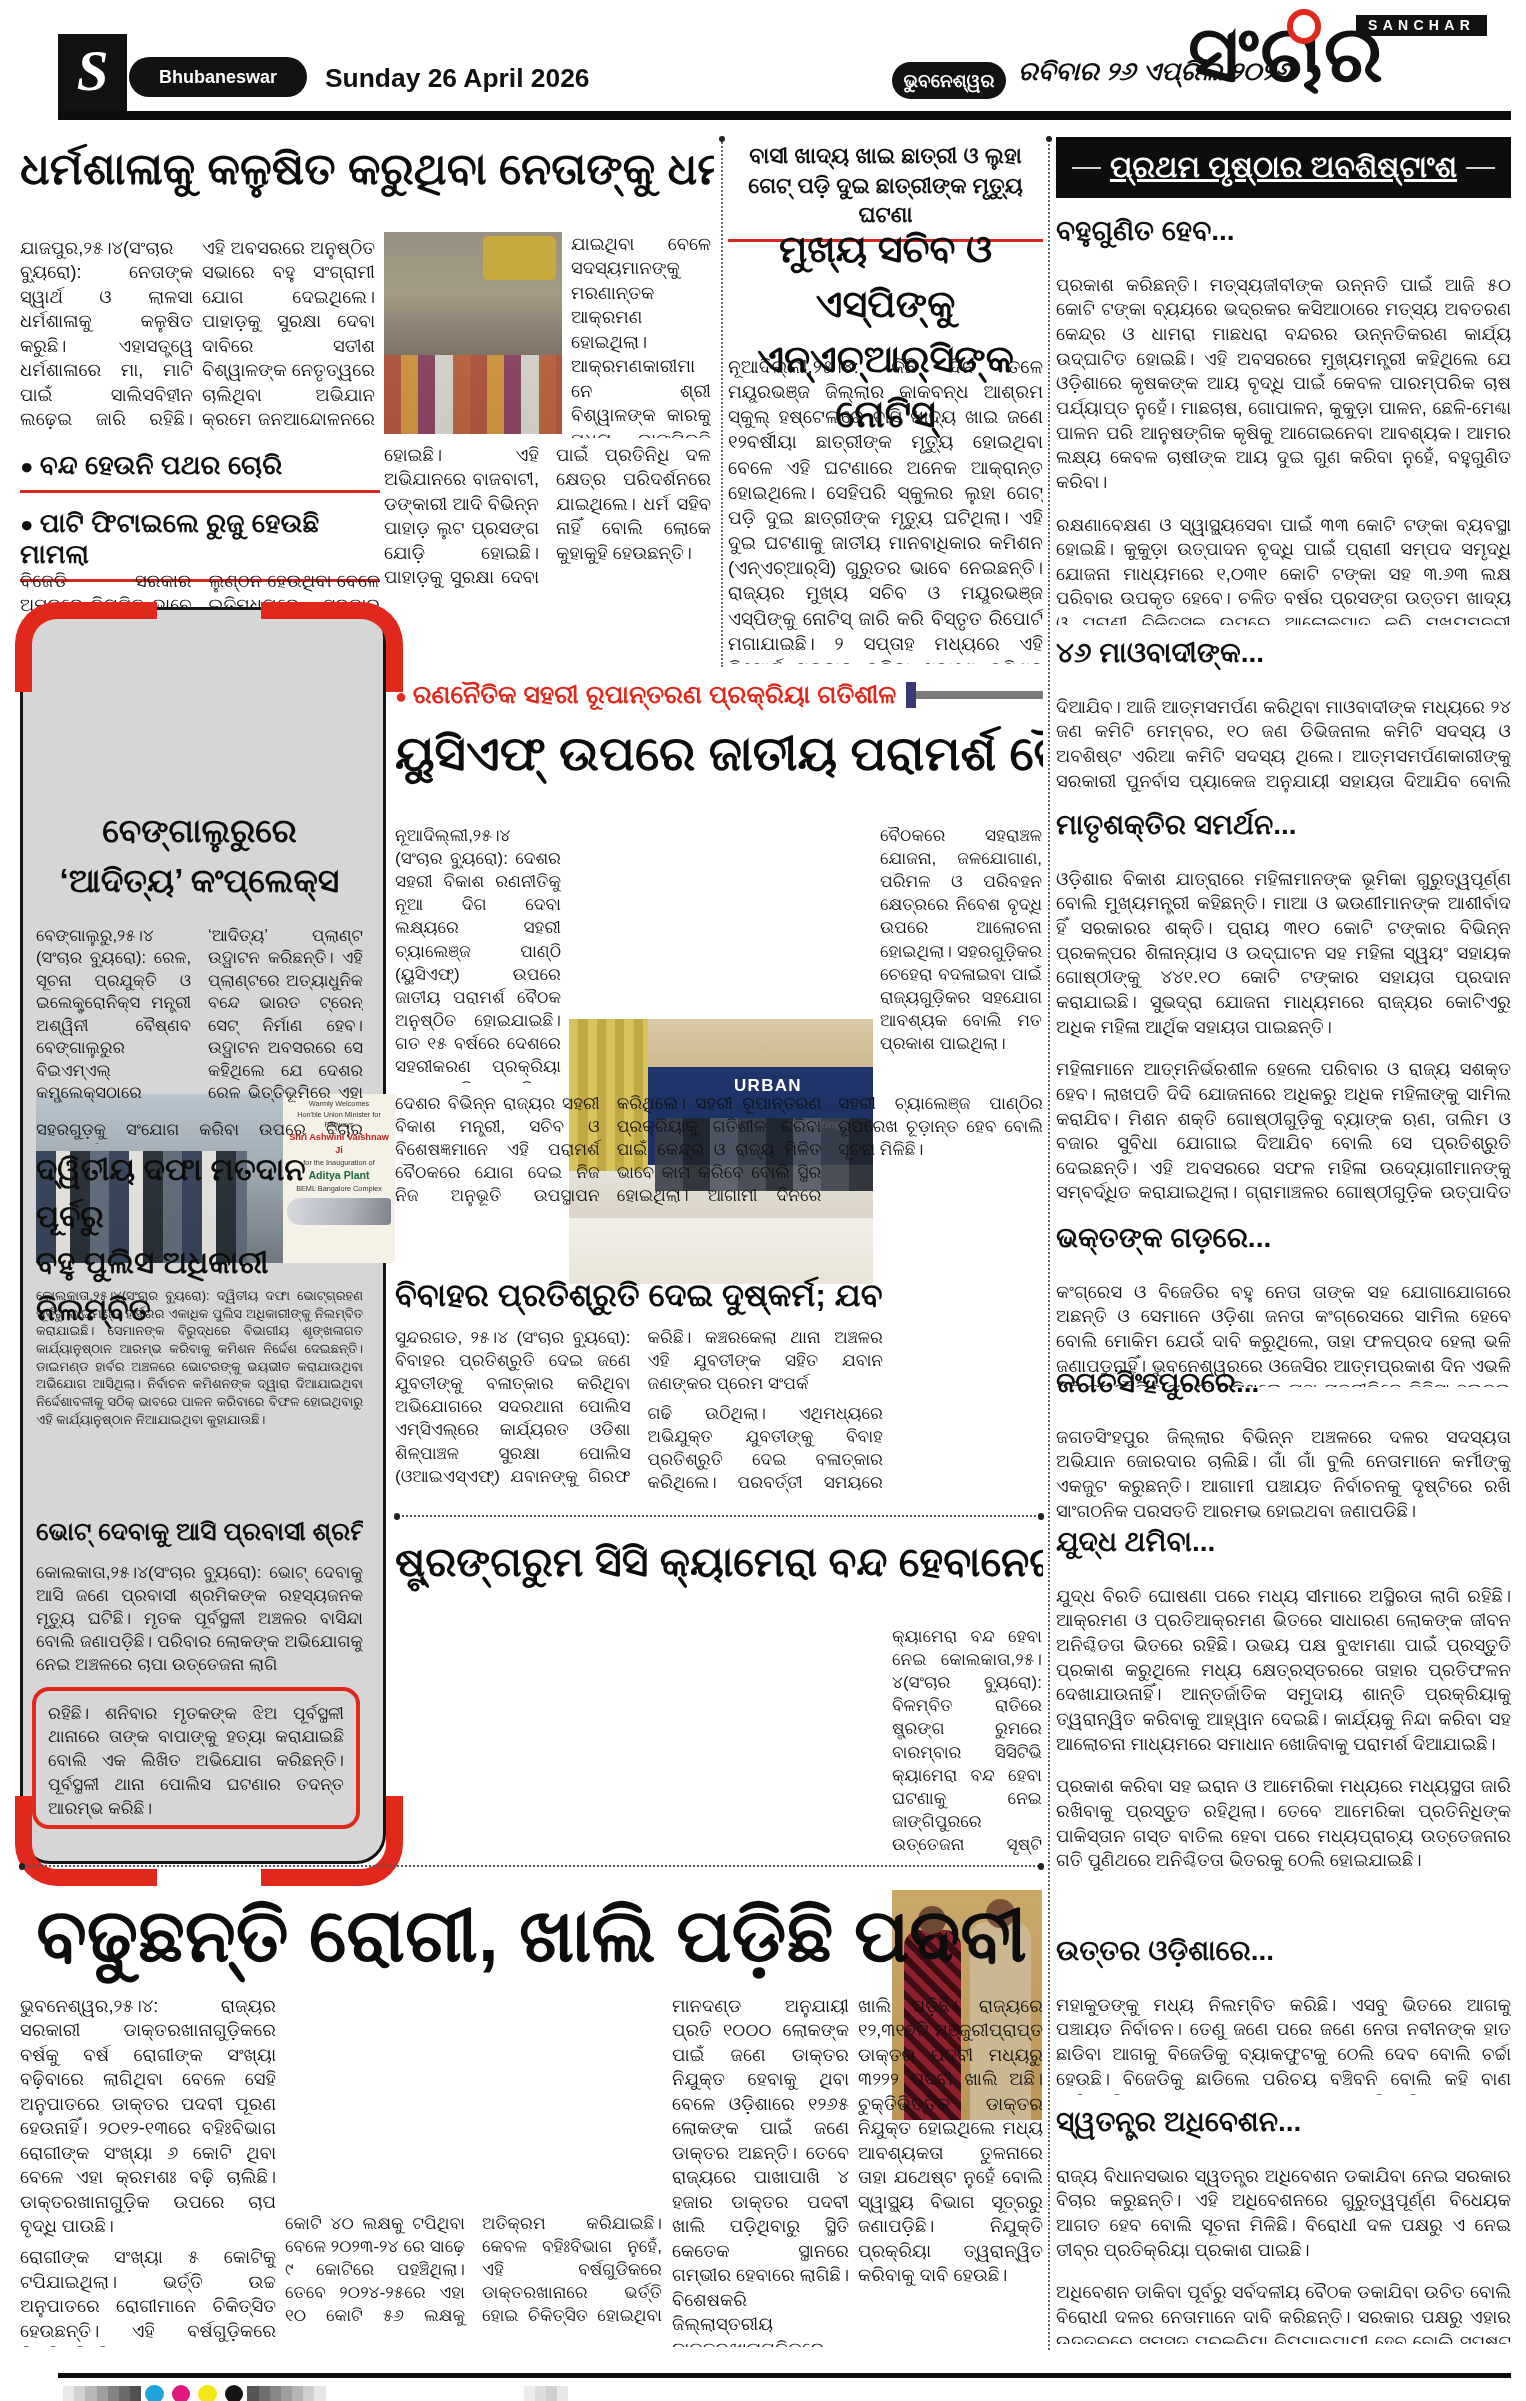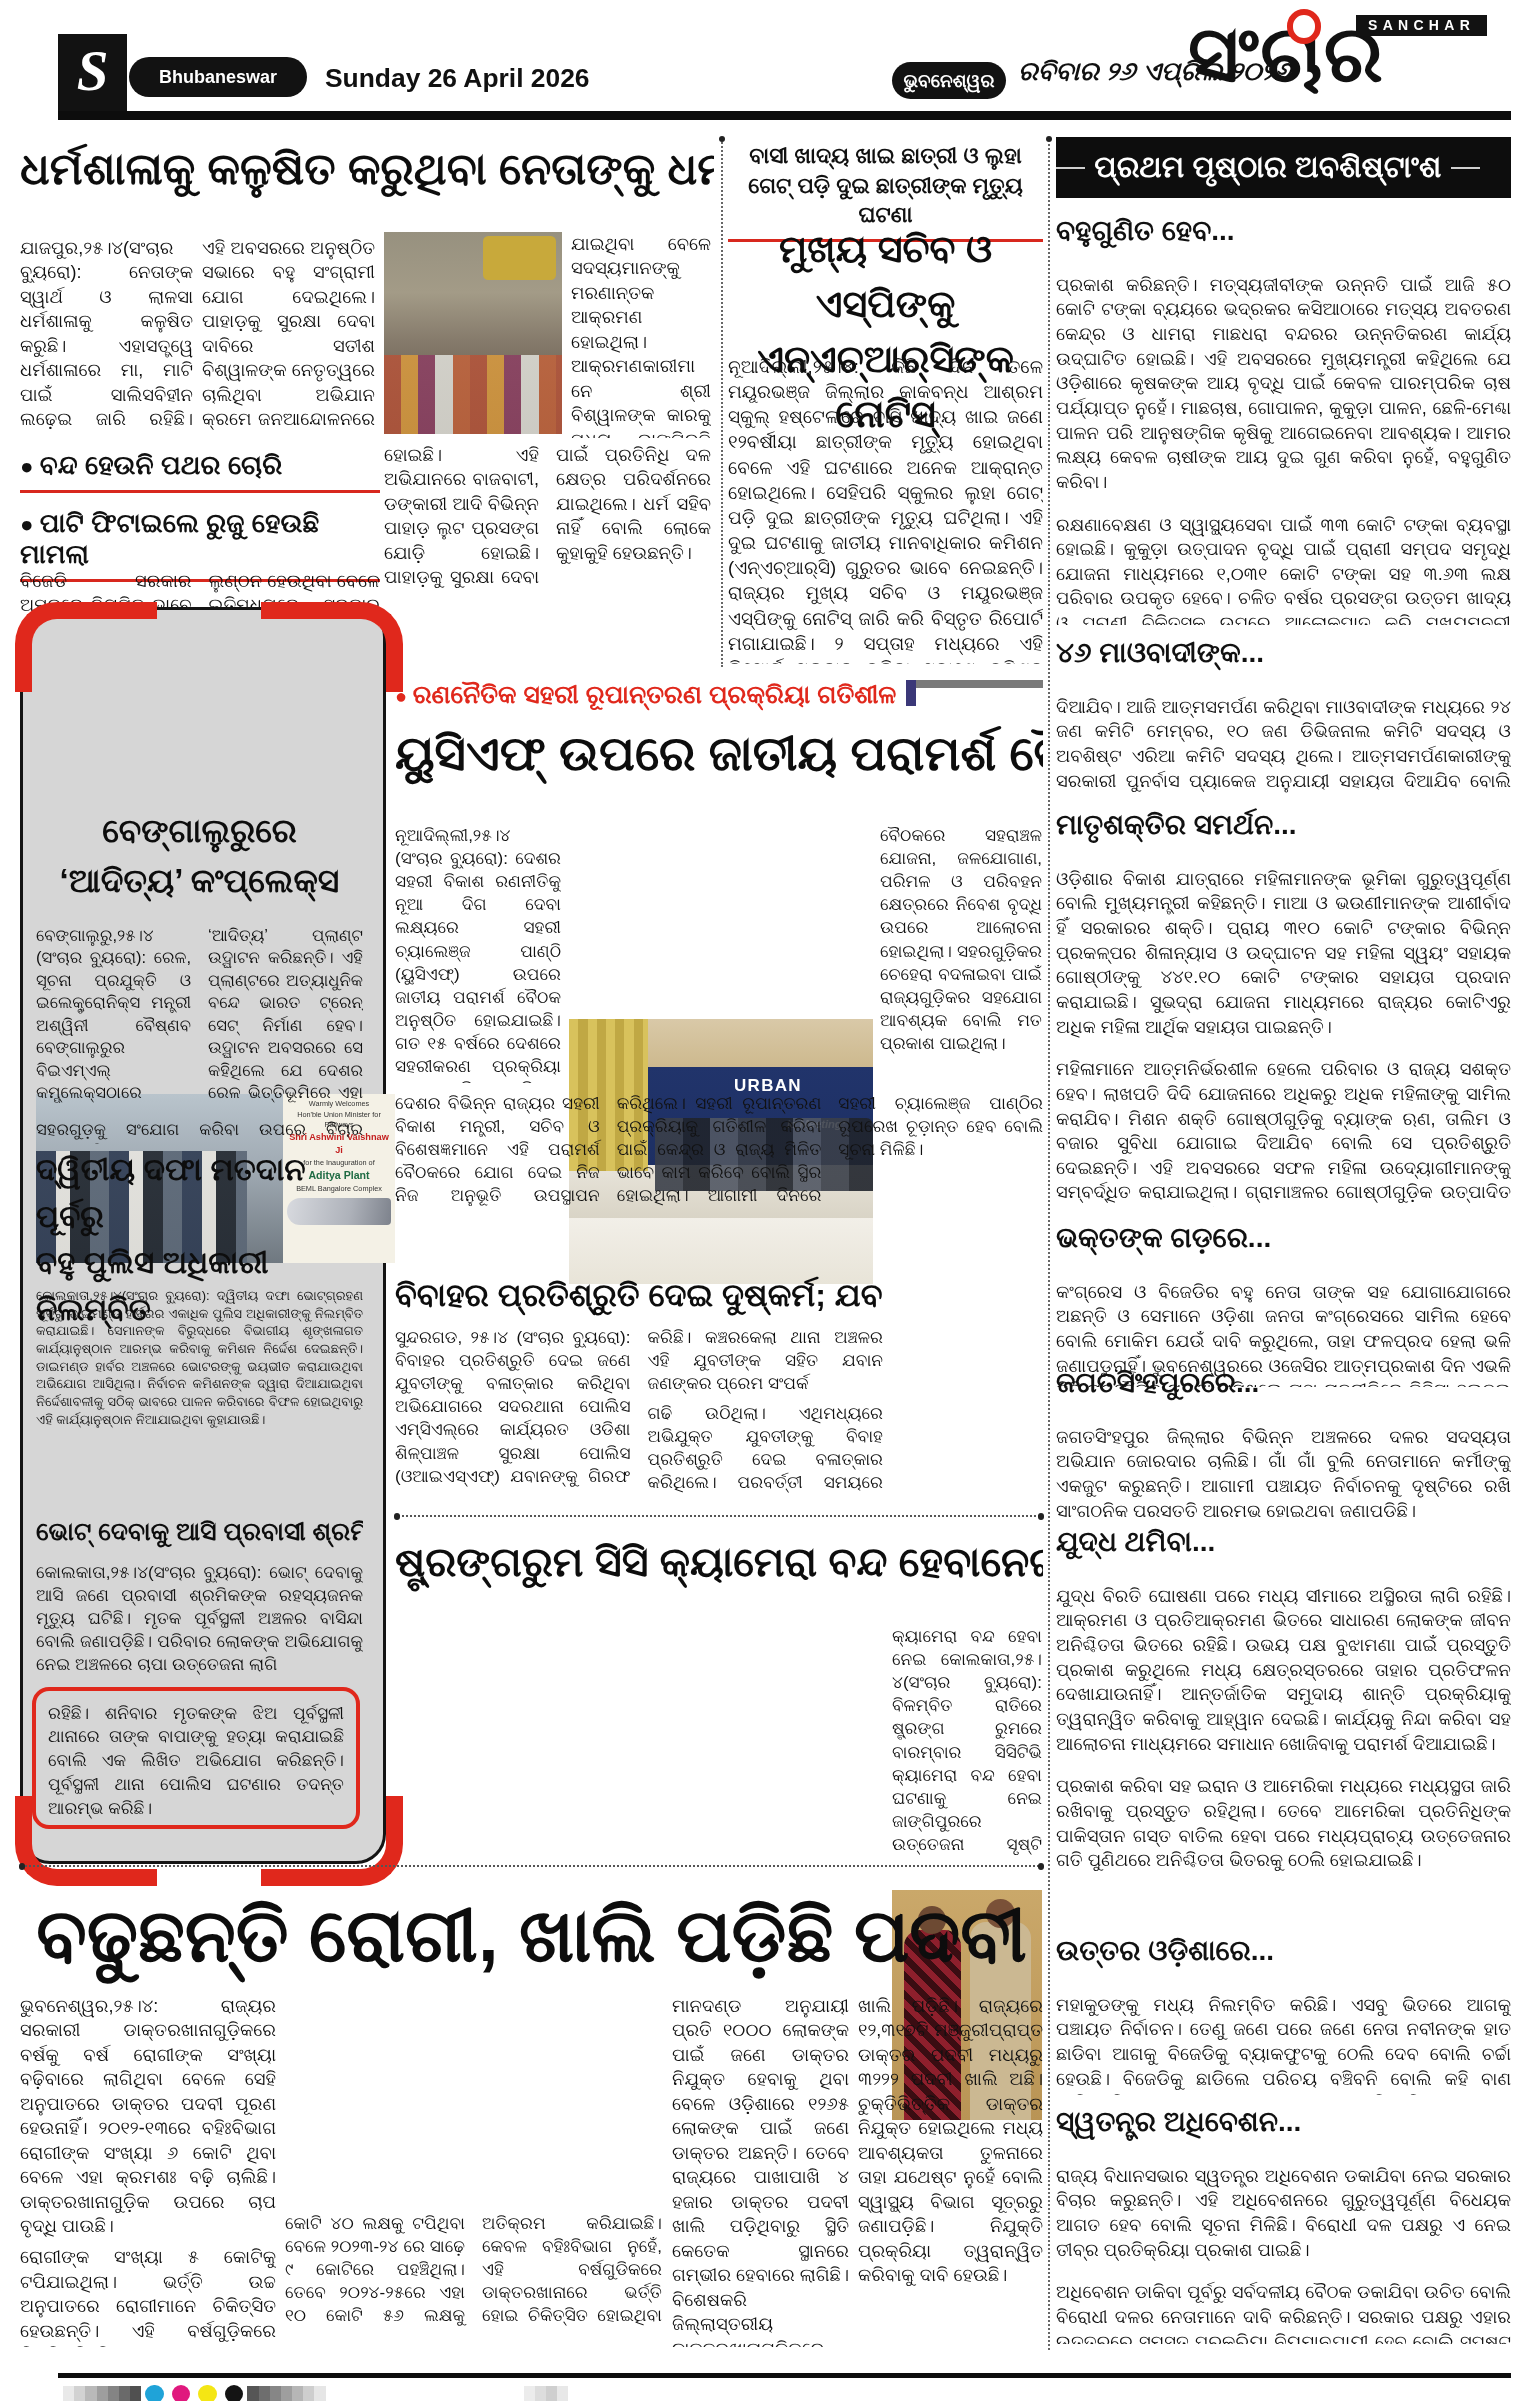--- a/index.html
+++ b/index.html
@@ -26,21 +26,21 @@
   .graybox{background:#d6d6d6;border:3.3px solid #141414;border-radius:30px;}
   .corner{position:absolute;width:125px;height:73px;border:0 solid #e0281c;}
   .c-tl{border-top-width:17px;border-left-width:17px;border-top-left-radius:42px;}
   .c-tr{border-top-width:17px;border-right-width:17px;border-top-right-radius:42px;}
   .c-bl{border-bottom-width:17px;border-left-width:17px;border-bottom-left-radius:42px;}
   .c-br{border-bottom-width:17px;border-right-width:17px;border-bottom-right-radius:42px;}
   .rail-head{font-size:28px;font-weight:800;margin:0 0 6.6px 0;}
   .rail-body{font-size:18px;line-height:1.37;text-align:justify;overflow:hidden;}
   .kicker-red{color:#e0281c;font-weight:800;font-size:25px;}
   .kicker-red:before{content:"● ";color:#e0281c;font-size:20px;}
-  .banner{background:#0d0d0d;color:#fff;display:flex;align-items:center;justify-content:flex-start;gap:9.2px;}
+  .banner{background:#0d0d0d;color:#fff;display:flex;align-items:center;justify-content:center;gap:9.2px;text-decoration:underline;}
   .banner .wline{height:2px;background:#cfcfcf;flex:0 0 29px;}
   .banner .txt{font-size:30px;font-weight:800;}
   .swatch{width:11.2px;height:16px;display:inline-block;}
   .cmyk{width:18.5px;height:18.5px;border-radius:50%;display:inline-block;margin:0 4px;}
   .phototxt{position:absolute;color:#fff;font-weight:700;}
 </style>
 </head>
 <body>
 
 <div id="page">
@@ -103,21 +103,21 @@
 
   <div class="abs center redline" style="left:728px;top:141px;width:315px;font-size:22px;font-weight:800;line-height:1.35;padding-bottom:9.2px;">ବାସୀ ଖାଦ୍ୟ ଖାଇ ଛାତ୍ରୀ ଓ ଲୁହା ଗେଟ୍ ପଡ଼ି ଦୁଇ ଛାତ୍ରୀଙ୍କ ମୃତ୍ୟୁ ଘଟଣା</div>
   <div class="abs center headline" style="left:728px;top:222px;width:315px;font-size:38px;line-height:1.45;">
     <div>ମୁଖ୍ୟ ସଚିବ ଓ ଏସ୍‌ପିଙ୍କୁ</div>
     <div>ଏନ୍‌ଏଚ୍‌ଆର୍‌ସିଙ୍କ ନୋଟିସ୍</div>
   </div>
   <div class="abs bodytxt" style="left:728px;top:354px;width:315px;height:310px;font-size:18.5px;">
       <p>ନୂଆଦିଲ୍ଲୀ,୨୫।୪: କିଛି ଦିନ ତଳେ ମୟୂରଭଞ୍ଜ ଜିଲ୍ଲାର କାକବନ୍ଧ ଆଶ୍ରମ ସ୍କୁଲ୍ ହଷ୍ଟେଲରେ ବାସି ଖାଦ୍ୟ ଖାଇ ଜଣେ ୧୨ବର୍ଷୀୟା ଛାତ୍ରୀଙ୍କ ମୃତ୍ୟୁ ହୋଇଥିବା ବେଳେ ଏହି ଘଟଣାରେ ଅନେକ ଆକ୍ରାନ୍ତ ହୋଇଥିଲେ। ସେହିପରି ସ୍କୁଲର ଲୁହା ଗେଟ୍ ପଡ଼ି ଦୁଇ ଛାତ୍ରୀଙ୍କ ମୃତ୍ୟୁ ଘଟିଥିଲା। ଏହି ଦୁଇ ଘଟଣାକୁ ଜାତୀୟ ମାନବାଧିକାର କମିଶନ (ଏନ୍‌ଏଚ୍‌ଆର୍‌ସି) ଗୁରୁତର ଭାବେ ନେଇଛନ୍ତି। ରାଜ୍ୟର ମୁଖ୍ୟ ସଚିବ ଓ ମୟୂରଭଞ୍ଜ ଏସ୍‌ପିଙ୍କୁ ନୋଟିସ୍ ଜାରି କରି ବିସ୍ତୃତ ରିପୋର୍ଟ ମଗାଯାଇଛି। ୨ ସପ୍ତାହ ମଧ୍ୟରେ ଏହି ରିପୋର୍ଟ ପ୍ରଦାନ କରିବା ସକାଶେ କମିଶନ୍ ନିର୍ଦ୍ଦେଶ ଦେଇଛନ୍ତି।</p>
     </div>
 
-  <div class="abs" style="left:395px;top:680px;width:648px;height:30px;display:flex;">
+  <div class="abs" style="left:395px;top:680px;width:648px;height:30px;display:flex;align-items:center;">
     <span class="kicker-red">ରଣନୈତିକ ସହରୀ ରୂପାନ୍ତରଣ ପ୍ରକ୍ରିୟା ଗତିଶୀଳ</span>
     <span style="flex:0 0 9.2px;"></span>
     <span style="display:inline-block;width:10.6px;height:26.4px;background:#3b3878;"></span>
     <span style="flex:1;height:8px;background:#7a7a7a;"></span>
   </div>
   <div class="abs headline nowrap" style="left:395px;top:718px;width:648px;font-size:48px;line-height:1.5;">ୟୁସିଏଫ୍ ଉପରେ ଜାତୀୟ ପରାମର୍ଶ ବୈଠକ</div>
 
   <div class="abs bodytxt" style="left:395px;top:824px;width:166px;height:259px;font-size:17px;">
       <p>ନୂଆଦିଲ୍ଲୀ,୨୫।୪ (ସଂଚାର ବ୍ୟୁରୋ): ଦେଶର ସହରୀ ବିକାଶ ରଣନୀତିକୁ ନୂଆ ଦିଗ ଦେବା ଲକ୍ଷ୍ୟରେ ସହରୀ ଚ୍ୟାଲେଞ୍ଜ ପାଣ୍ଠି (ୟୁସିଏଫ୍) ଉପରେ ଜାତୀୟ ପରାମର୍ଶ ବୈଠକ ଅନୁଷ୍ଠିତ ହୋଇଯାଇଛି। ଗତ ୧୫ ବର୍ଷରେ ଦେଶରେ ସହରୀକରଣ ପ୍ରକ୍ରିୟା ଦ୍ରୁତ ଗତିରେ ବଢ଼ିଥିବା ବେଳେ ଭିତ୍ତିଭୂମି ବିକାଶ ଉପରେ ଗୁରୁତ୍ୱ ଦିଆଯାଇଛି।</p>
     </div>

